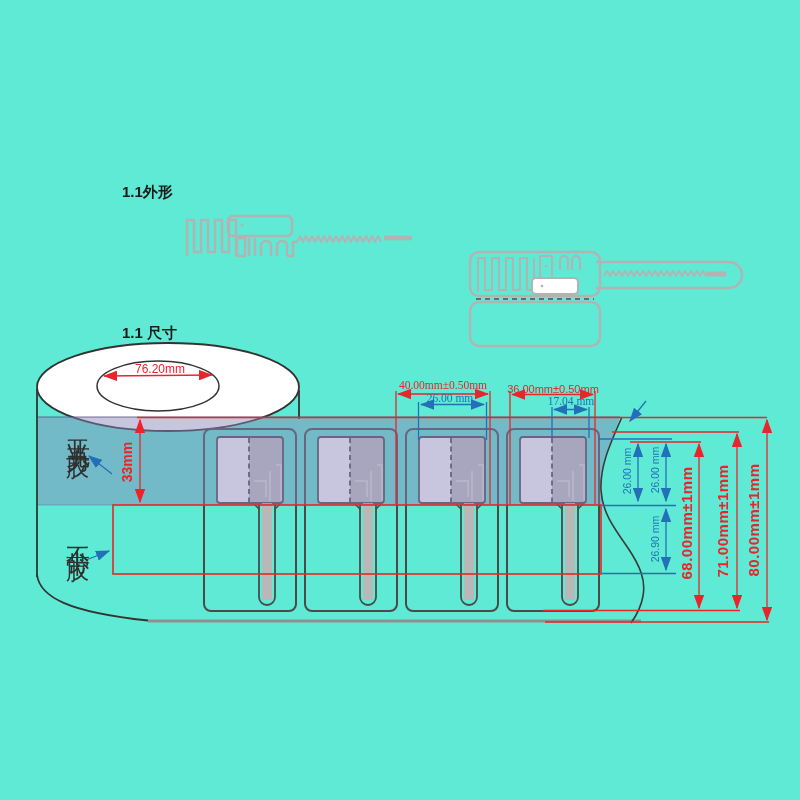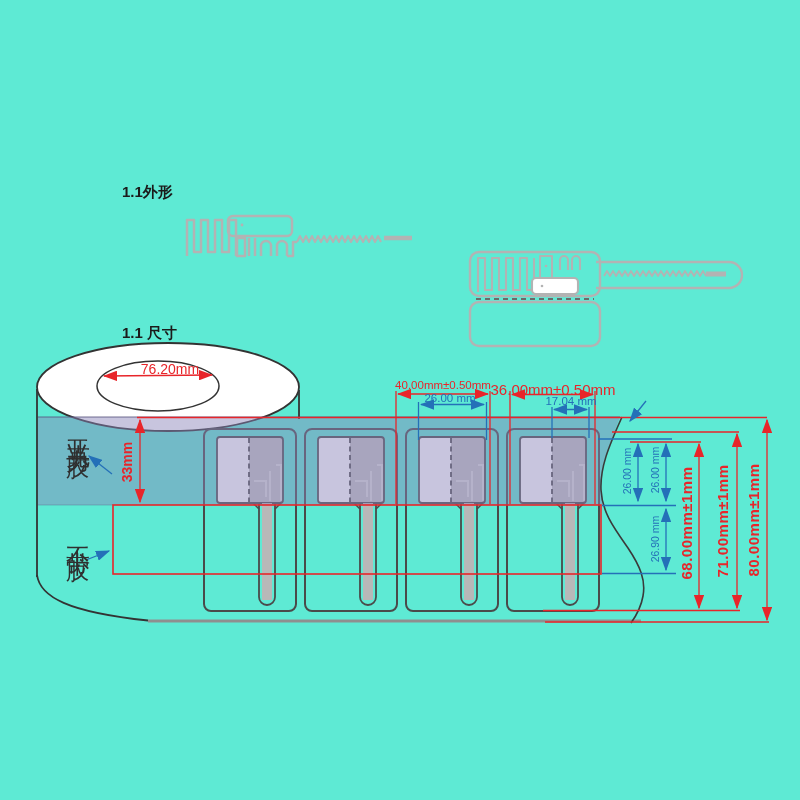--- a/index.html
+++ b/index.html
@@ -4,21 +4,21 @@
 <style>
   html,body{margin:0;padding:0;background:#fff;}
   #canvas{position:relative;width:800px;height:800px;background:#5eead4;overflow:hidden;
           font-family:"Liberation Sans",sans-serif;}
   #canvas svg{position:absolute;left:0;top:0;}
   .txt{position:absolute;white-space:nowrap;transform:translate(-50%,-50%);}
   .title{font-weight:bold;font-size:15px;color:#1b1b1b;transform:none;}
   .red{color:#e8252a;}
   .blue{color:#2470b8;}
   .rot{transform:translate(-50%,-50%) rotate(-90deg);}
-  .dim-sm{font-size:11.5px;}
+  .dim-sm{font-size:11.5px;font-family:Liberation Serif, serif;}
   .dim-xs{font-size:10.5px;}
   .dim-big{font-size:15px;font-weight:bold;letter-spacing:0.5px;}
   .cjk-v{writing-mode:vertical-rl;text-orientation:upright;font-size:24px;color:#2f2f2f;
          letter-spacing:5px;transform:none;font-family:"Liberation Serif",serif;}
 </style>
 </head>
 <body>
 
 <div id="canvas">
 
@@ -132,30 +132,30 @@
     <line x1="112" y1="474" x2="89" y2="456" marker-end="url(#ba)"></line>
     <line x1="86" y1="560" x2="109" y2="551" marker-end="url(#ba)"></line>
   </g>
 
   <line x1="104" y1="376" x2="212" y2="375" stroke="#e8252a" stroke-width="1.3" marker-start="url(#ra)" marker-end="url(#ra)"></line>
 </svg>
 
 <div class="txt title" style="left:122px;top:183px">1.1外形</div>
 <div class="txt title" style="left:122px;top:324px">1.1 尺寸</div>
 
-<div class="txt red" style="left:170px;top:369px;font-size:14px">76.20mm</div>
+<div class="txt red" style="left:160px;top:369px;font-size:12px">76.20mm</div>
 
 <div class="cjk-v txt" style="left:62px;top:420px">亚克力胶</div>
 <div class="cjk-v txt" style="left:62px;top:528px">不带胶</div>
 
 <div class="txt rot red" style="left:127px;top:462px;font-size:14px;font-weight:bold">33mm</div>
 
 <div class="txt red dim-sm" style="left:443px;top:385px">40.00mm±0.50mm</div>
 <div class="txt blue dim-sm" style="left:450px;top:398px">26.00 mm</div>
-<div class="txt red" style="left:553px;top:389px;font-size:15px">36.00mm±0.50mm</div>
+<div class="txt red" style="left:553px;top:389px;font-size:11px">36.00mm±0.50mm</div>
 <div class="txt blue dim-sm" style="left:571px;top:401px">17.04 mm</div>
 
 <div class="txt rot blue dim-xs" style="left:627px;top:471px">26.00 mm</div>
 <div class="txt rot blue dim-xs" style="left:655px;top:470px">26.00 mm</div>
 <div class="txt rot blue dim-xs" style="left:655px;top:539px">26.90 mm</div>
 
 <div class="txt rot red dim-big" style="left:686px;top:523px">68.00mm±1mm</div>
 <div class="txt rot red dim-big" style="left:722px;top:521px">71.00mm±1mm</div>
 <div class="txt rot red dim-big" style="left:753px;top:520px">80.00mm±1mm</div>
 

